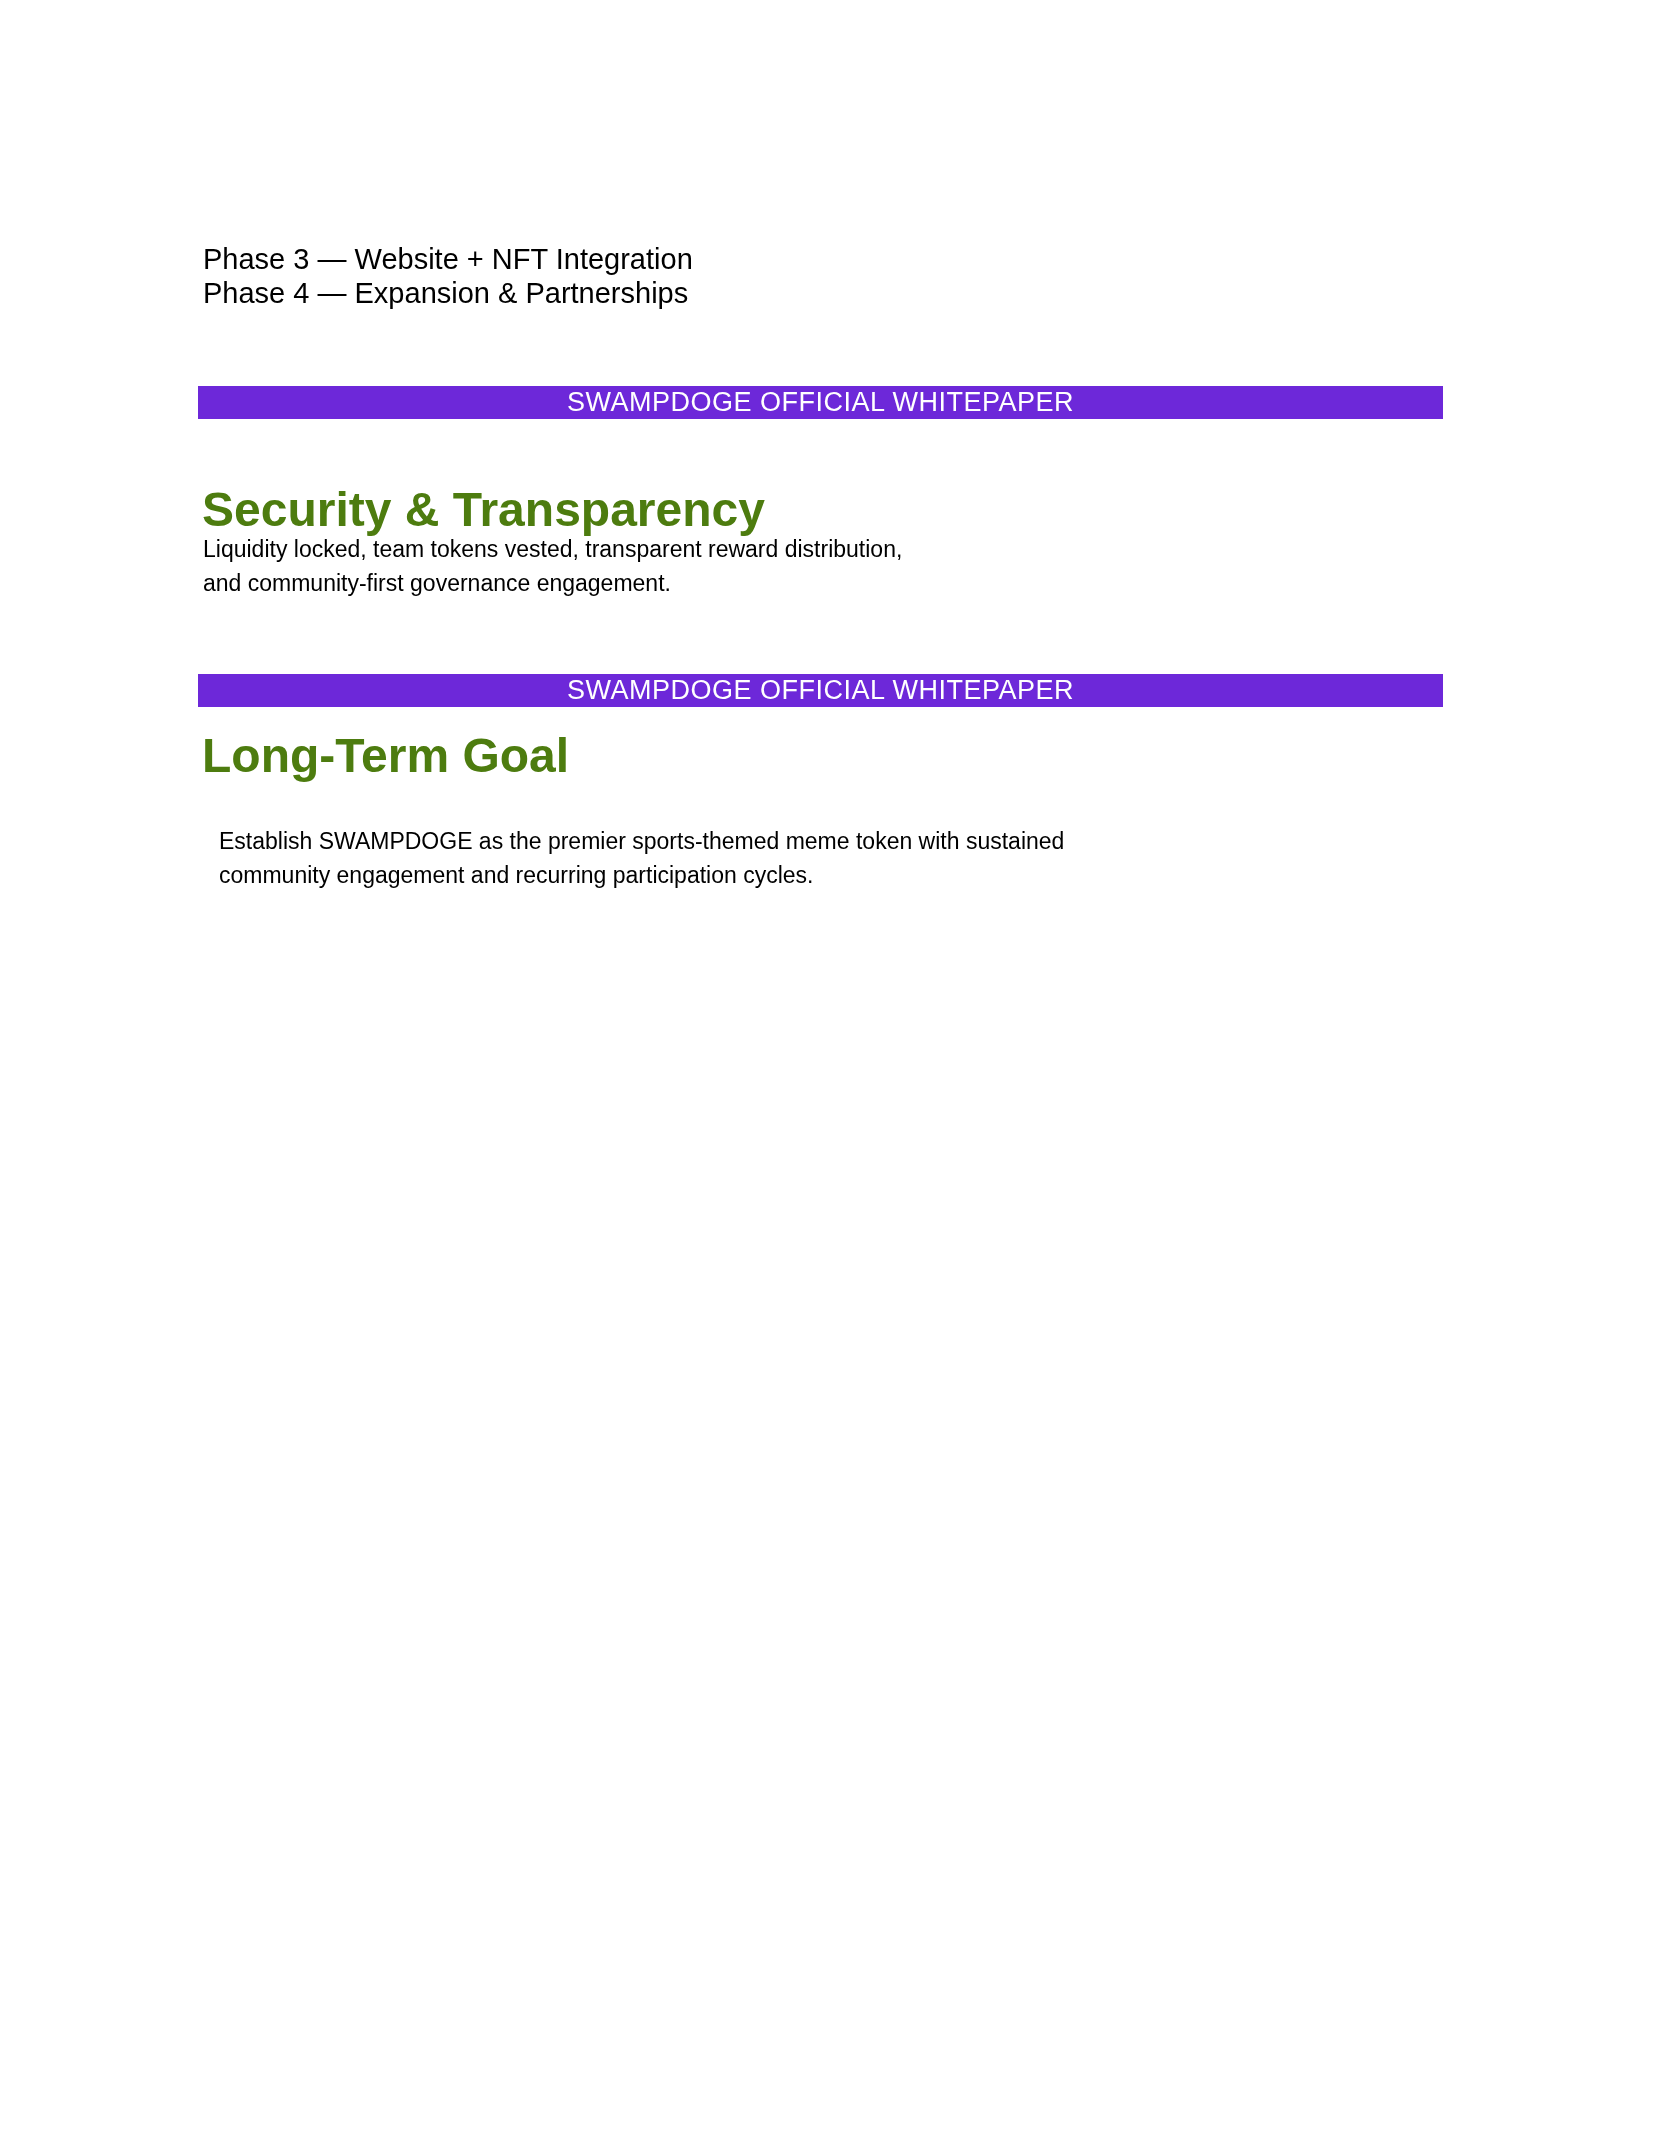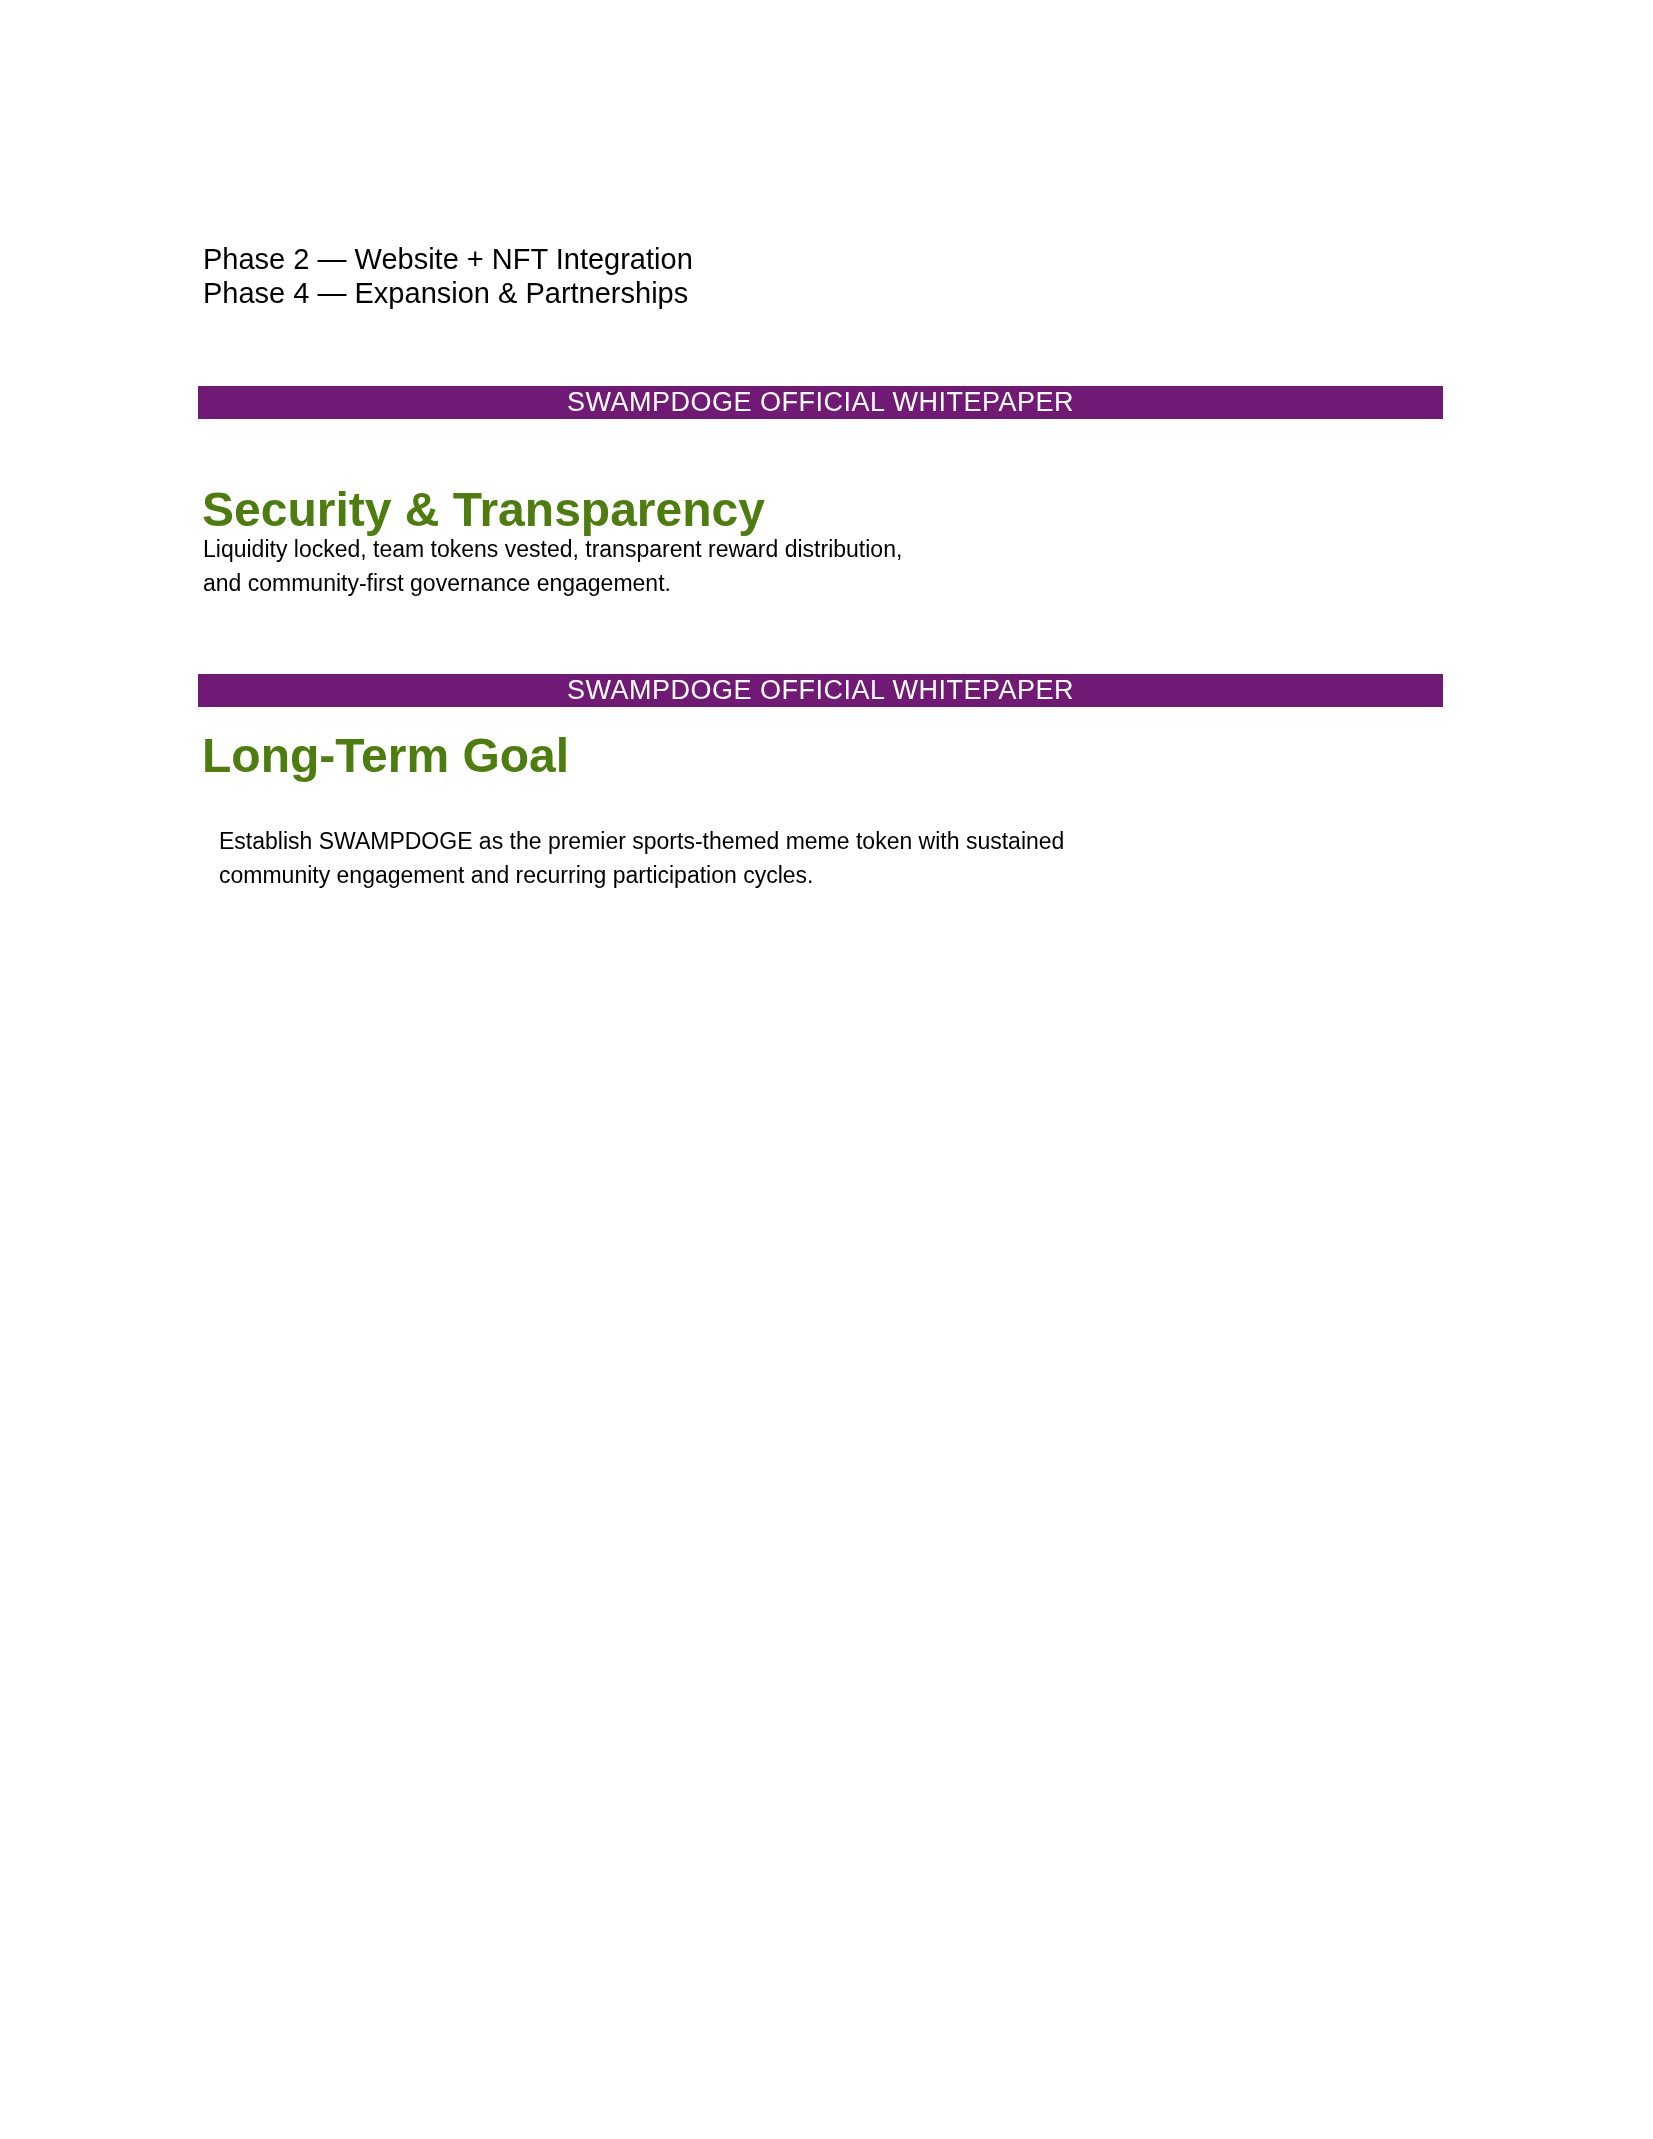--- a/index.html
+++ b/index.html
@@ -23,21 +23,21 @@
     font-size: 29px;
     line-height: 34px;
     color: #000000;
     white-space: nowrap;
   }
   .banner {
     position: absolute;
     left: 198px;
     width: 1245px;
     height: 33px;
-    background: #701a75;
+    background: #6d28d9;
     display: flex;
     align-items: center;
     justify-content: center;
   }
   .banner-text {
     color: #ffffff;
     font-size: 27px;
     letter-spacing: 0.5px;
     white-space: nowrap;
   }
@@ -64,21 +64,21 @@
   }
   .para-1 { top: 532px; }
   .para-2 { top: 824px; margin-left: 16px; }
 </style>
 </head>
 <body>
 
 <div class="page">
 
   <div class="intro">
-    <div>Phase 2 — Website + NFT Integration</div>
+    <div>Phase 3 — Website + NFT Integration</div>
     <div>Phase 4 — Expansion &amp; Partnerships</div>
   </div>
 
   <div class="banner banner-1">
     <span class="banner-text">SWAMPDOGE OFFICIAL WHITEPAPER</span>
   </div>
 
   <h1 class="section-heading heading-1">Security &amp; Transparency</h1>
 
   <div class="para para-1">

